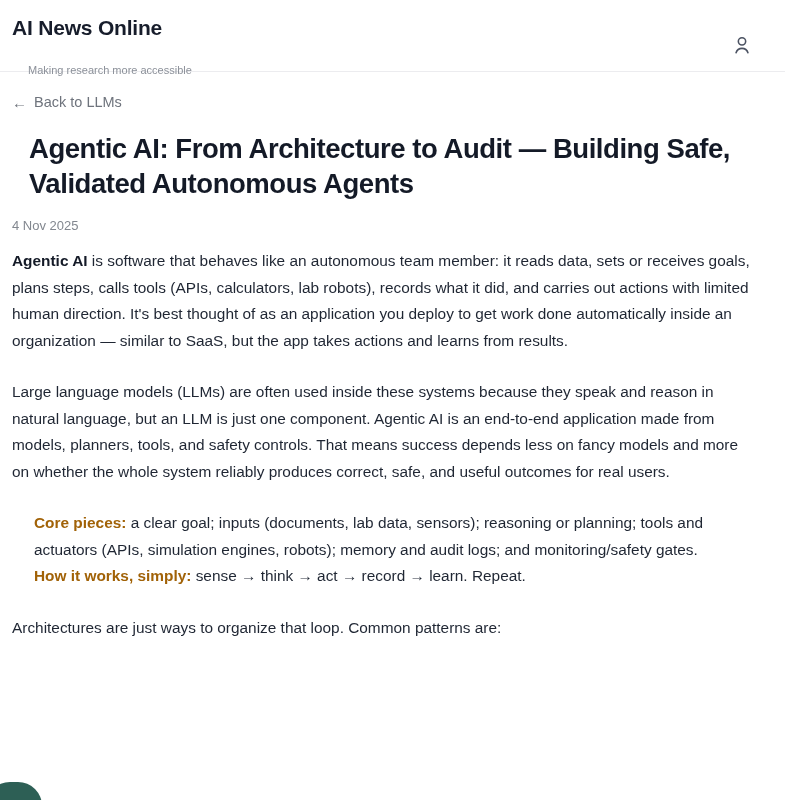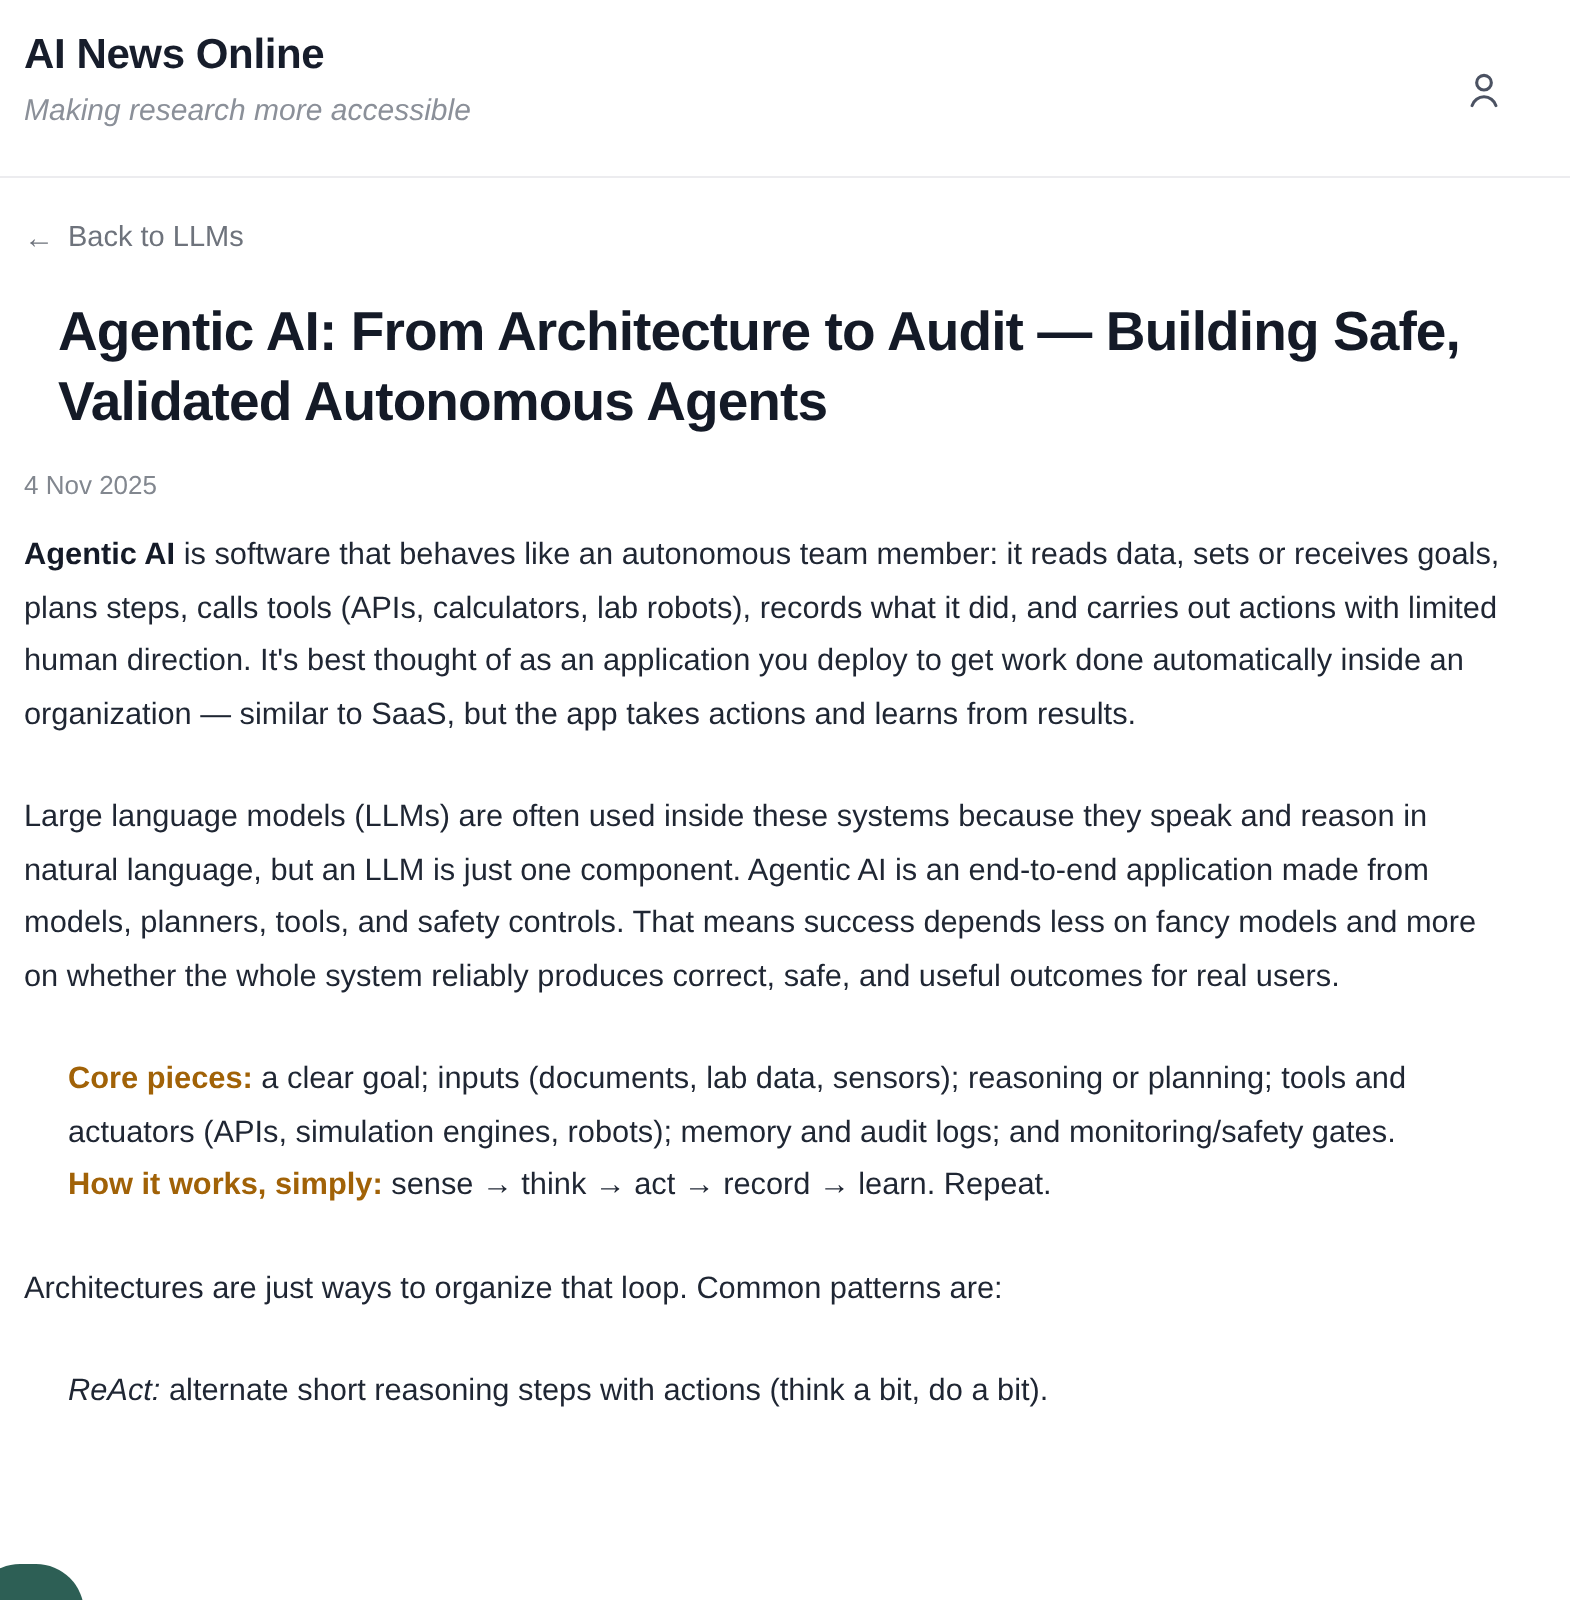--- a/index.html
+++ b/index.html
@@ -15,41 +15,40 @@
     color: #1b2230;
     overflow: hidden;
     position: relative;
   }
 
   
   .site-header {
     position: relative;
     padding: 16px 22px 18px 12px;
     border-bottom: 1px solid #ececef;
-    height: 89px;
+    height: 72px;
   }
   .brand-block {
     display: flex;
     flex-direction: column;
     gap: 9px;
   }
   .brand-title {
     font-size: 21px;
     font-weight: 700;
     letter-spacing: -0.2px;
     color: #171d2b;
     line-height: 1.1;
     margin: 0;
   }
   .brand-tagline {
-    font-size: 15px;
+    font-size: 11px;
     color: #8b9099;
     line-height: 1.1;
-    margin: 0;
-    font-style: italic;
+    margin: 16px;
   }
   .account-button {
     position: absolute;
     right: 28px;
     top: 30px;
     width: 30px;
     height: 30px;
     display: flex;
     align-items: center;
     justify-content: center;
@@ -191,20 +190,17 @@
       <b>Core pieces:</b><span> a clear goal; inputs (documents, lab data, sensors); reasoning or planning; tools and actuators (APIs, simulation engines, robots); memory and audit logs; and monitoring/safety gates.</span>
     </p>
     <p class="indent-line">
       <b>How it works, simply:</b><span> sense → think → act → record → learn. Repeat.</span>
     </p>
   </div>
 
   <p class="para">Architectures are just ways to organize that loop. Common patterns are:</p>
 
   <div class="pattern-list">
-    <p class="pattern-line">
-      <i>ReAct:</i><span> alternate short reasoning steps with actions (think a bit, do a bit).</span>
-    </p>
   </div>
 
 </main>
 
 <div class="assistant-bubble"></div>
 
 </body></html>

